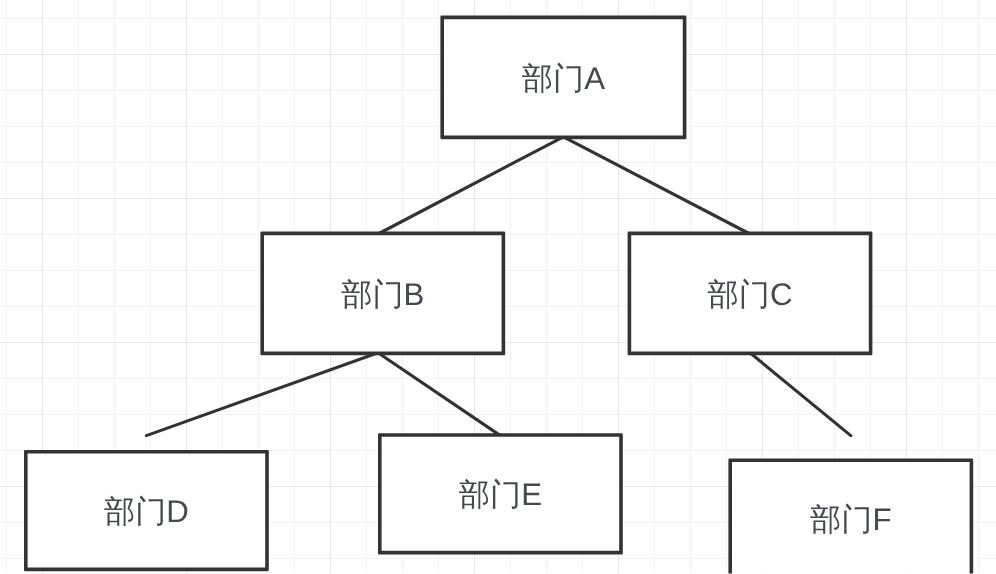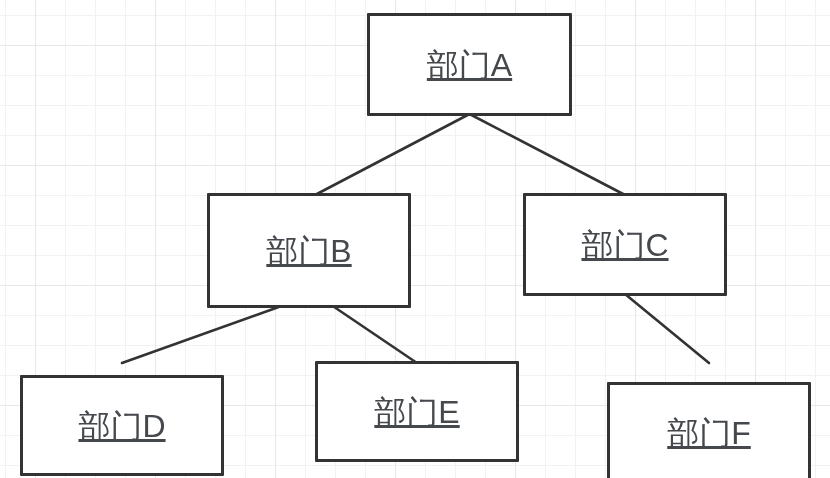--- a/index.html
+++ b/index.html
@@ -39,45 +39,44 @@
     border: 3px solid var(--node-border, #333333);
     border-radius: 1px;
     display: flex;
     align-items: center;
     justify-content: center;
     z-index: 2;
     cursor: default;
   }
   .node-label {
     color: var(--text, #45484c);
-    font-size: 32px;
+    font-size: 26px;
     line-height: 1;
     white-space: nowrap;
     user-select: none;
-    text-decoration: underline;
   }
 </style>
 </head>
 <body>
 
 <div class="canvas">
 
   <svg class="edges" xmlns="http://www.w3.org/2000/svg">
       <line x1="469.5" y1="114" x2="315" y2="195" stroke="#333333" stroke-width="2.6" stroke-linecap="round"></line>
       <line x1="469.5" y1="114" x2="625" y2="195" stroke="#333333" stroke-width="2.6" stroke-linecap="round"></line>
       <line x1="315" y1="294" x2="122" y2="363" stroke="#333333" stroke-width="2.6" stroke-linecap="round"></line>
       <line x1="315" y1="294" x2="417" y2="363" stroke="#333333" stroke-width="2.6" stroke-linecap="round"></line>
       <line x1="625" y1="294" x2="709" y2="363" stroke="#333333" stroke-width="2.6" stroke-linecap="round"></line>
     </svg>
 
   <div class="node" style="left:367px; top:13px;  width:205px; height:103px;">
     <span class="node-label">部门A</span>
   </div>
 
-  <div class="node" style="left:207px; top:193px; width:204px; height:115px;">
+  <div class="node" style="left:217px; top:193px; width:204px; height:103px;">
     <span class="node-label">部门B</span>
   </div>
 
   <div class="node" style="left:523px; top:193px; width:204px; height:103px;text-align:center;">
     <span class="node-label">部门C</span>
   </div>
 
   <div class="node" style="left:20px;  top:375px; width:204px; height:101px;">
     <span class="node-label">部门D</span>
   </div>

